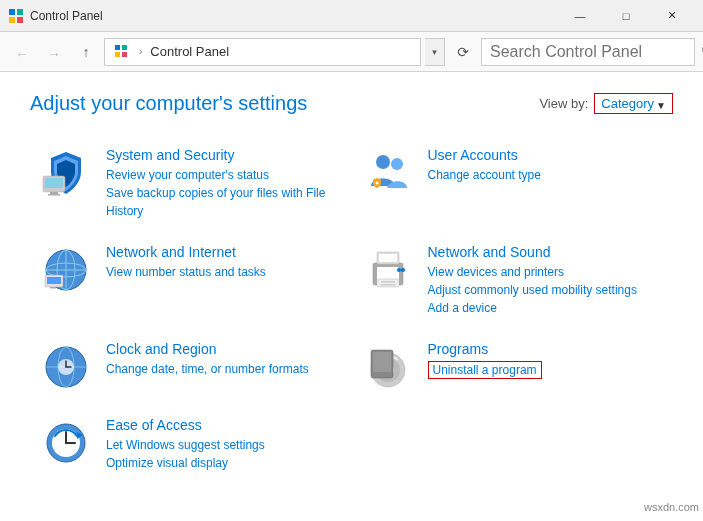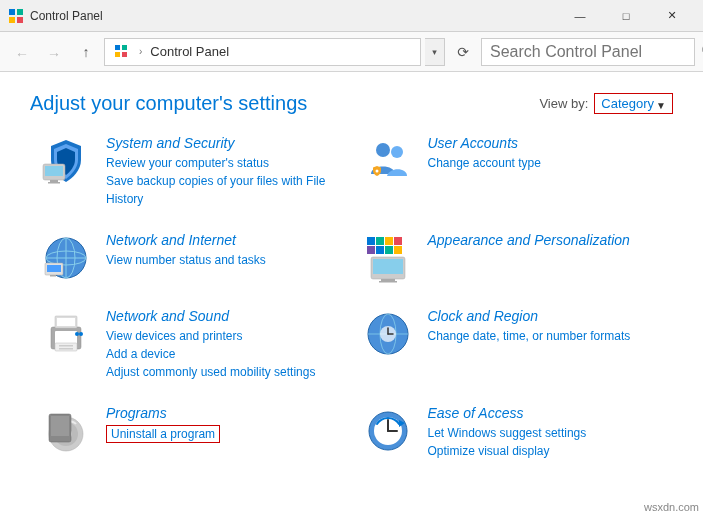--- a/index.html
+++ b/index.html
@@ -147,21 +147,21 @@
 
     
     .main-content {
       padding: 20px 30px;
       background: #fff;
     }
     .page-header {
       display: flex;
       align-items: center;
       justify-content: space-between;
-      margin-bottom: 12px;
+      margin-bottom: 24px;
     }
     .page-title {
       font-size: 20px;
       font-weight: 300;
       color: #0078d7;
     }
     .view-by {
       display: flex;
       align-items: center;
       gap: 6px;
@@ -205,21 +205,20 @@
       justify-content: center;
     }
     .cat-text { flex: 1; }
     .cat-title {
       font-size: 14px;
       color: #0078d7;
       cursor: pointer;
       text-decoration: none;
       display: block;
       margin-bottom: 3px;
-      font-style: italic;
     }
     .cat-link {
       font-size: 12px;
       color: #0078d7;
       cursor: pointer;
       display: block;
       line-height: 1.5;
     }
     .cat-link.highlighted {
       display: inline;
@@ -347,43 +346,20 @@
           <rect x="6" y="32" width="14" height="7" fill="#4a9eff"></rect>
           <rect x="9" y="42" width="6" height="1.5" fill="#aaa"></rect>
         </svg>
       </div>
       <div class="cat-text">
         <a class="cat-title">Network and Internet</a>
         <span class="cat-link">View number status and tasks</span>
       </div>
     </div>
 
-    <div class="category-item">
-      <div class="cat-icon">
-        <svg width="50" height="50" viewBox="0 0 50 50">
-
-          <rect x="4" y="4" width="8" height="8" fill="#0078d7"></rect>
-          <rect x="13" y="4" width="8" height="8" fill="#00b294"></rect>
-          <rect x="22" y="4" width="8" height="8" fill="#ffb900"></rect>
-          <rect x="31" y="4" width="8" height="8" fill="#e74856"></rect>
-          <rect x="4" y="13" width="8" height="8" fill="#744da9"></rect>
-          <rect x="13" y="13" width="8" height="8" fill="#0078d7"></rect>
-          <rect x="22" y="13" width="8" height="8" fill="#00b294"></rect>
-          <rect x="31" y="13" width="8" height="8" fill="#ffb900"></rect>
-
-          <rect x="8" y="24" width="34" height="22" rx="2" fill="#ccc" stroke="#aaa" stroke-width="0.5"></rect>
-          <rect x="10" y="26" width="30" height="15" fill="#87ceeb"></rect>
-          <rect x="18" y="46" width="14" height="2" fill="#aaa"></rect>
-          <rect x="16" y="48" width="18" height="1.5" fill="#aaa"></rect>
-        </svg>
-      </div>
-      <div class="cat-text">
-        <a class="cat-title">Appearance and Personalization</a>
-      </div>
-    </div>
 
     <div class="category-item">
       <div class="cat-icon">
         <svg width="50" height="50" viewBox="0 0 50 50">
 
           <rect x="10" y="18" width="30" height="22" rx="2" fill="#aaa" stroke="#888" stroke-width="0.5"></rect>
           <rect x="14" y="22" width="22" height="14" rx="1" fill="#fff"></rect>
           <rect x="14" y="7" width="22" height="12" rx="1" fill="#ddd" stroke="#bbb" stroke-width="0.5"></rect>
           <rect x="16" y="9" width="18" height="8" fill="#fff"></rect>
 
@@ -391,22 +367,22 @@
           <rect x="18" y="36" width="14" height="1.5" fill="#ccc"></rect>
           <rect x="18" y="39" width="14" height="1.5" fill="#ccc"></rect>
 
           <circle cx="36" cy="25" r="2" fill="#0078d7"></circle>
           <circle cx="40" cy="25" r="2" fill="#0078d7"></circle>
         </svg>
       </div>
       <div class="cat-text">
         <a class="cat-title">Network and Sound</a>
         <span class="cat-link">View devices and printers</span>
+        <span class="cat-link">Adjust commonly used mobility settings</span>
         <span class="cat-link">Add a device</span>
-        <span class="cat-link">Adjust commonly used mobility settings</span>
       </div>
     </div>
 
     <div class="category-item">
       <div class="cat-icon">
         <svg width="50" height="50" viewBox="0 0 50 50">
 
           <circle cx="25" cy="25" r="20" fill="#4a90d9" stroke="#2266aa" stroke-width="1"></circle>
           <ellipse cx="25" cy="25" rx="8" ry="20" fill="none" stroke="#87ceeb" stroke-width="0.8"></ellipse>
           <line x1="5" y1="25" x2="45" y2="25" stroke="#87ceeb" stroke-width="0.8"></line>

